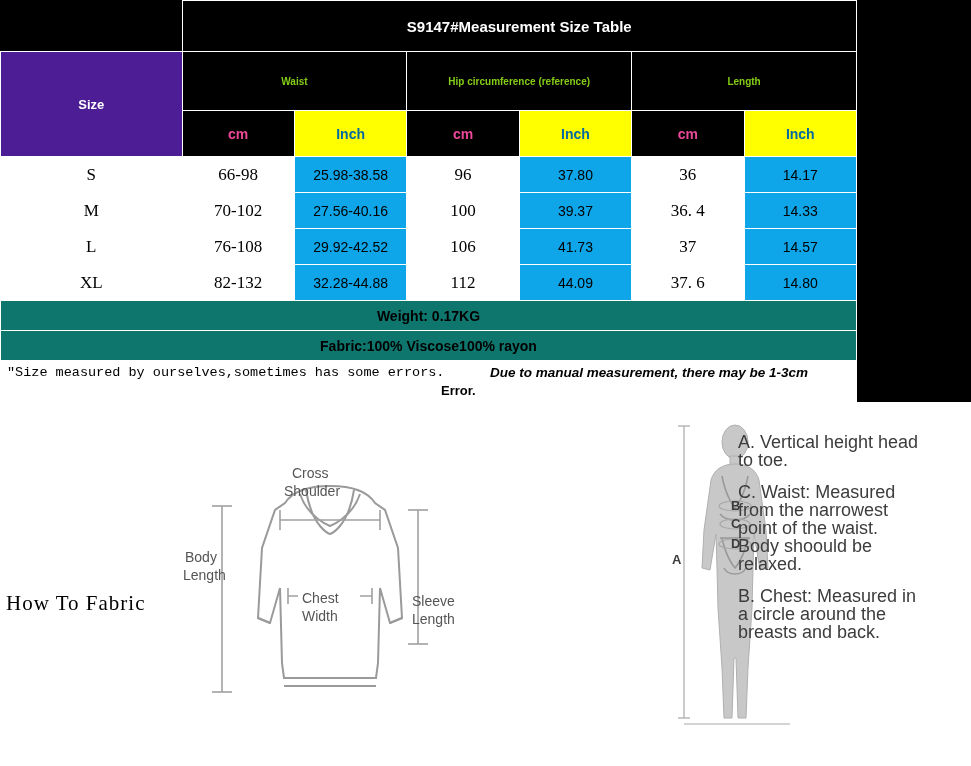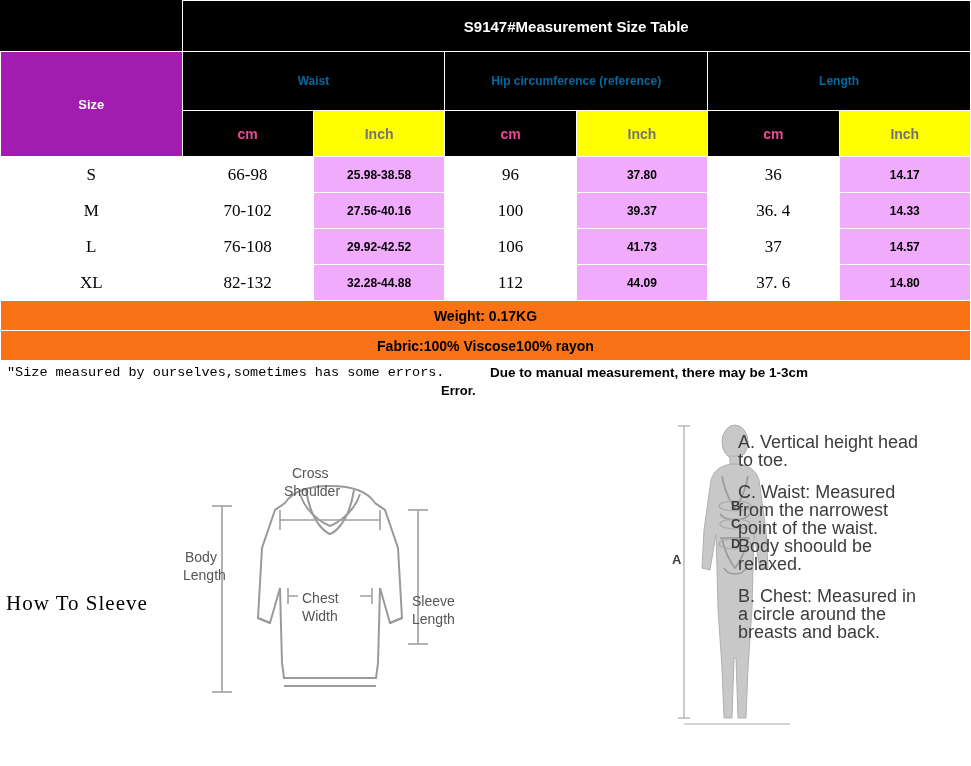--- a/index.html
+++ b/index.html
@@ -15,81 +15,81 @@
   }
   .page {
     position: relative;
     width: 971px;
     height: 766px;
     background: #000000;
   }
 
   
   .size-table {
-    width: 971px;
+    width: 857px;
     border-collapse: collapse;
     table-layout: fixed;
   }
   .size-table td, .size-table th {
     border: 1px solid #ffffff;
     text-align: center;
     vertical-align: middle;
     padding: 0;
   }
   .title-cell {
     height: 50px;
     color: #ffffff;
     font-size: 15px;
     font-weight: bold;
     background: #000000;
   }
   .size-head-cell {
     color: #ffffff;
     font-size: 13px;
     font-weight: bold;
-    background: #a21caf;
+    background: #4c1d95;
     height: 104px;
     margin-left: 31px;
   }
   .group-head {
-    color: #0369a1;
-    font-size: 12px;
+    color: #84cc16;
+    font-size: 10px;
     font-weight: bold;
     background: #000000;
     height: 52px;
   }
   .unit-cm {
     color: #ec4899;
     background: #000000;
     font-size: 14px;
     font-weight: bold;
     height: 40px;
   }
   .unit-inch {
-    color: #737373;
+    color: #0369a1;
     background: #ffff00;
     font-size: 14px;
     font-weight: bold;
     height: 40px;
   }
   .data-row td {
     height: 35px;
     background: #ffffff;
     color: #000000;
     font-size: 17px;
     font-family: "Liberation Serif", serif;
   }
   .data-row td.inch {
-    background: #f0abfc;
-    font-size: 12px;
-    font-weight: bold;
+    background: #0ea5e9;
+    font-size: 14px;
+    font-weight: normal;
     font-family: "Liberation Sans", sans-serif;
   }
   .note-row td {
-    background: #f97316;
+    background: #0f766e;
     color: #000000;
     height: 29px;
     font-size: 14px;
     font-weight: bold;
   }
   .error-row td {
     background: #ffffff;
     color: #000000;
     height: 40px;
     position: relative;
@@ -108,20 +108,21 @@
     letter-spacing: 0px;
     white-space: nowrap;
   }
   .err-right {
     position: absolute;
     left: 489px;
     top: 4px;
     font-size: 13.5px;
     font-weight: bold;
     white-space: nowrap;
+    font-style: italic;
   }
   .err-right2 {
     position: absolute;
     left: 440px;
     top: 22px;
     font-size: 13px;
     font-weight: bold;
     white-space: nowrap;
   }
 
@@ -249,21 +250,21 @@
           <span class="err-right">Due to manual measurement, there may be 1-3cm</span>
           <span class="err-right2">Error.</span>
         </div>
       </td>
     </tr>
   </tbody>
     </table>
 
   <div class="bottom">
 
-    <div class="how-to-measure">How To Sleeve</div>
+    <div class="how-to-measure">How To Fabric</div>
 
     <svg class="diagram-left" viewBox="0 0 300 300">
       <g fill="none" stroke="#9a9a9a" stroke-width="2">
 
         <path d="M105,55 C112,44 128,38 150,38 C172,38 188,44 195,55
                  L205,62 L218,100 L222,170 L210,175 L200,140
                  L198,215 L196,230 L104,230 L102,215 L100,140
                  L90,175 L78,170 L82,100 L95,62 Z"></path>
 
         <path d="M120,46 C128,70 150,78 150,78 C150,78 172,70 180,46"></path>

